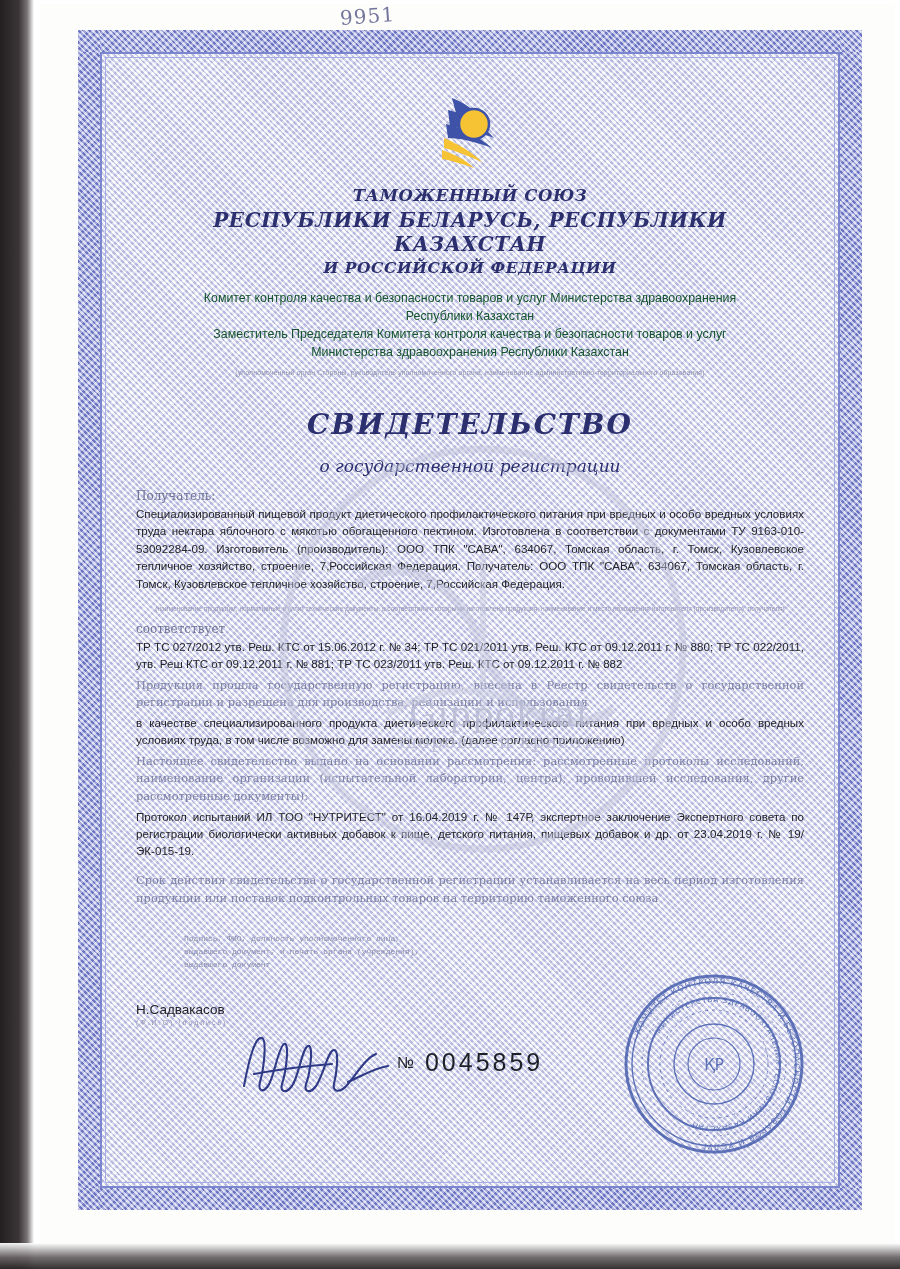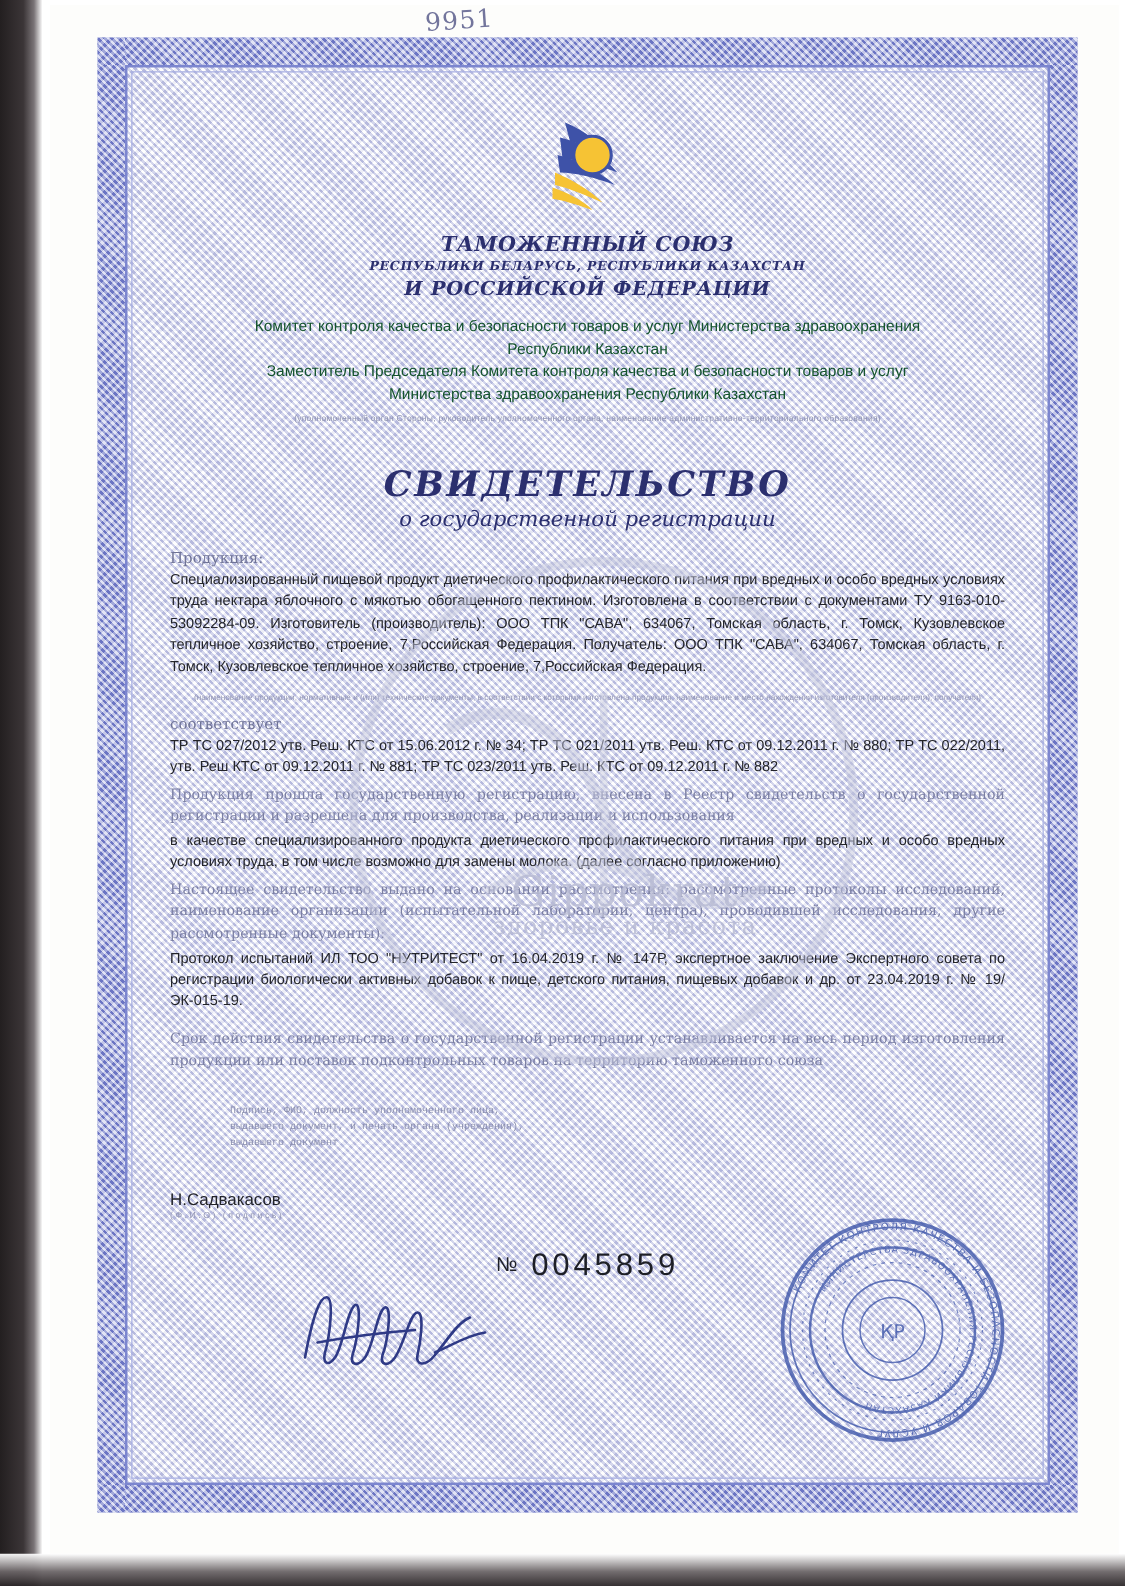--- a/index.html
+++ b/index.html
@@ -121,21 +121,21 @@
   .tu-title {
     text-align: center;
     margin-top: 128px;
     font-family: "DejaVu Serif", serif;
     color: #2b2f6e;
     font-weight: bold;
     font-style: italic;
     letter-spacing: .6px;
   }
   .tu-title .l1 { font-size: 16.5px; font-style: italic; }
-  .tu-title .l2 { font-size: 10px; margin-top: 3px; }
+  .tu-title .l2 { font-size: 20px; margin-top: 3px; }
   .tu-title .l3 { font-size: 15.5px; margin-top: 2px; }
 
   .org-block {
     text-align: center;
     margin-top: 13px;
     font-size: 12.4px;
     line-height: 1.45;
     color: #14532d;
   }
   .hint {
@@ -151,21 +151,21 @@
     margin-top: 32px;
     font-family: "DejaVu Serif", serif;
     font-style: italic;
     font-weight: bold;
     font-size: 28px;
     color: #2b2f6e;
     letter-spacing: 2px;
   }
   .cert-sub {
     text-align: center;
-    margin-top: 2px;
+    margin-top: 15px;
     font-family: "DejaVu Serif", serif;
     font-style: italic;
     font-size: 17px;
     color: #2b2f6e;
   }
 
   .numrow {
     margin-top: 16px;
     text-align: center;
     font-size: 13px;
@@ -342,21 +342,21 @@
         <div>Заместитель Председателя Комитета контроля качества и безопасности товаров и услуг</div>
         <div>Министерства здравоохранения Республики Казахстан</div>
       </div>
 
       <div class="hint">(уполномоченный орган Стороны, руководитель уполномоченного органа, наименование административно-территориального образования)</div>
 
       <div class="cert-title">СВИДЕТЕЛЬСТВО</div>
       <div class="cert-sub">о государственной регистрации</div>
 
 
-      <div class="label-faint">Продукция:</div>
+      <div class="label-faint">Получатель:</div>
       <div class="para">Специализированный пищевой продукт диетического профилактического питания при вредных и особо вредных условиях труда нектара яблочного с мякотью обогащенного пектином. Изготовлена в соответствии с документами  ТУ 9163-010-53092284-09. Изготовитель (производитель): ООО ТПК "САВА", 634067, Томская область, г. Томск, Кузовлевское тепличное хозяйство, строение, 7,Российская Федерация.  Получатель: ООО ТПК "САВА", 634067, Томская область, г. Томск, Кузовлевское тепличное хозяйство, строение, 7,Российская Федерация.</div>
 
       <div class="micro">(наименование продукции, нормативные и (или) технические документы, в соответствии с которыми изготовлена продукция, наименование и место нахождения изготовителя (производителя), получателя)</div>
 
       <div class="label-faint2">соответствует</div>
       <div class="para">ТР ТС 027/2012 утв. Реш. КТС от 15.06.2012 г. № 34; ТР ТС 021/2011 утв. Реш. КТС от 09.12.2011 г. № 880; ТР ТС 022/2011, утв. Реш КТС от 09.12.2011 г. № 881; ТР ТС 023/2011 утв. Реш. КТС от 09.12.2011 г. № 882</div>
 
       <div class="faint-para">Продукция прошла государственную регистрацию, внесена в Реестр свидетельств о государственной регистрации и разрешена для производства, реализации и использования</div>
       <div class="para">в качестве специализированного продукта диетического профилактического питания при вредных и особо вредных условиях труда, в том числе возможно для замены молока. (далее согласно приложению)</div>
 

